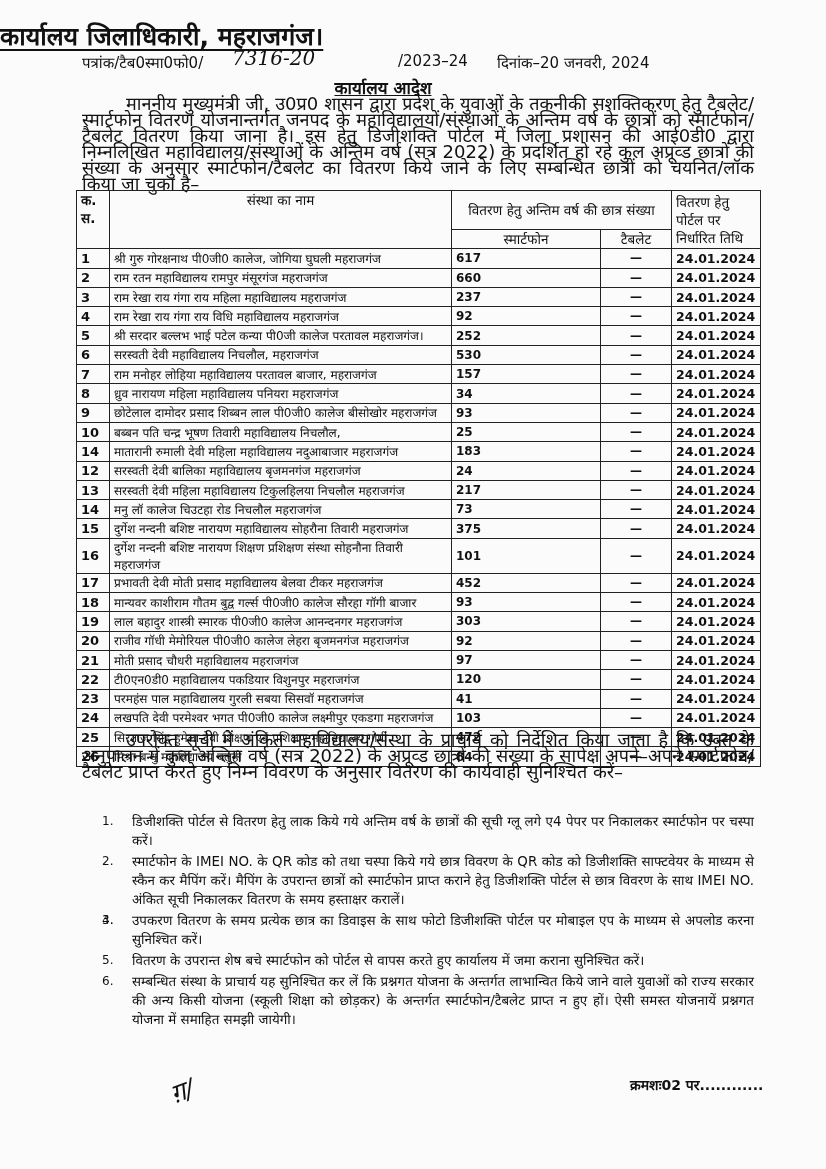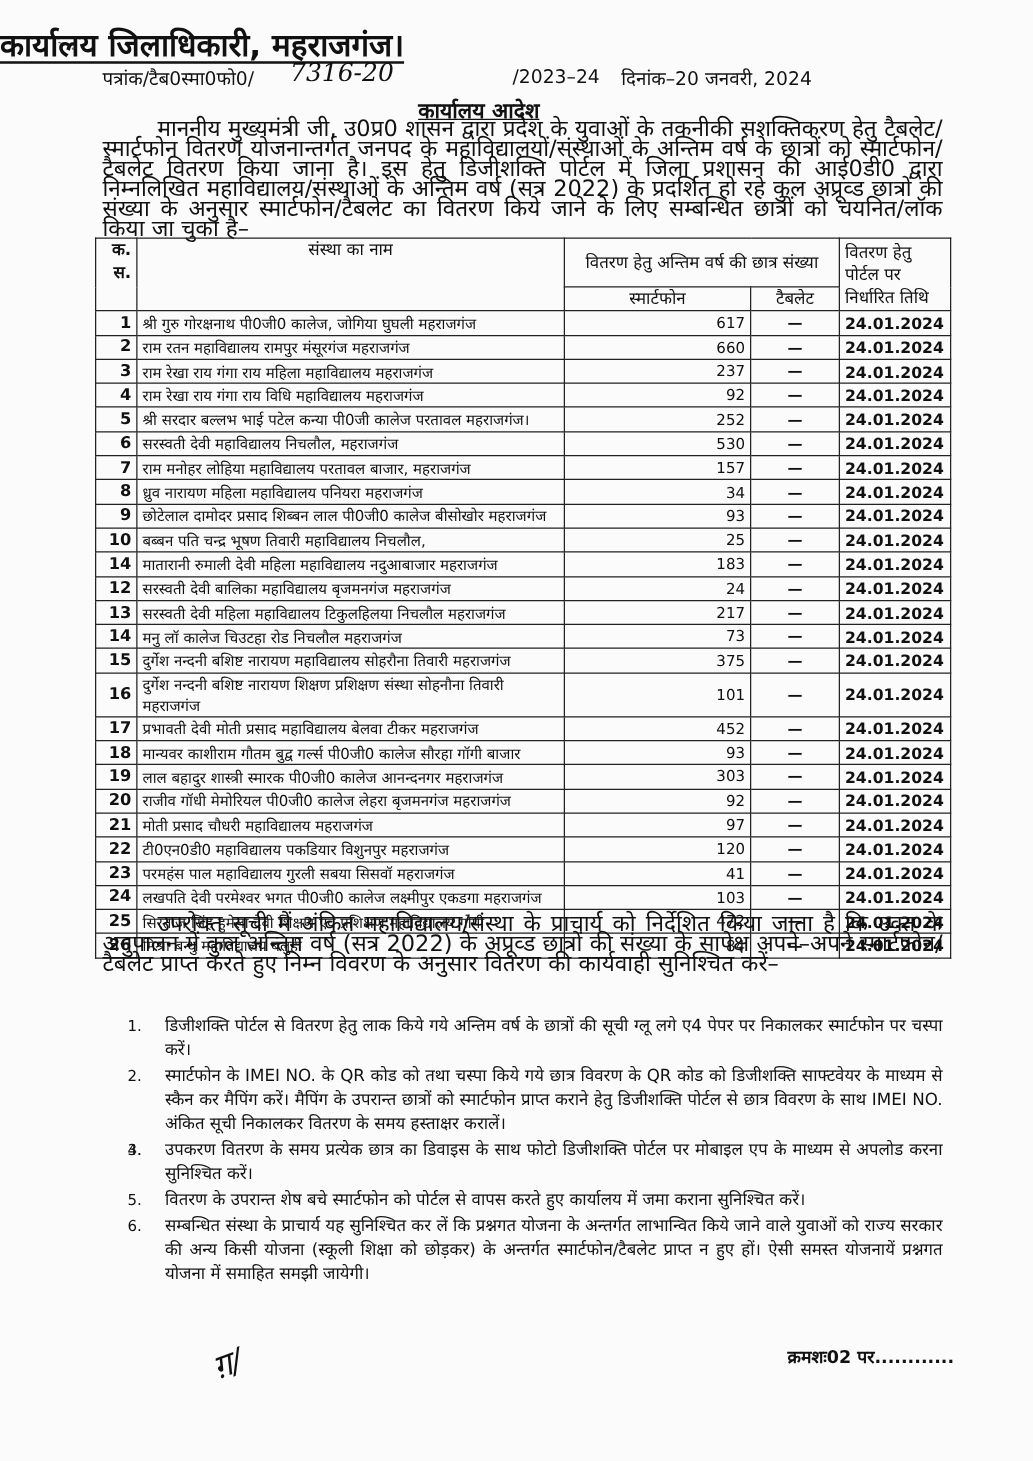--- a/index.html
+++ b/index.html
@@ -5,32 +5,32 @@
   html, body { margin:0; padding:0; background:#ffffff; }
   body { width:826px; height:1169px; position:relative; overflow:hidden;
          font-family:"DejaVu Sans", "Liberation Sans", sans-serif; color:#111; }
   .page { position:absolute; left:0; top:0; width:826px; height:1169px; background:#fbfbfb; }
   .title { position:absolute; left:0; width:826px; top:18px; text-align:left;
            font-size:25px; font-weight:bold; }
   .title span { text-decoration:underline; text-underline-offset:4px; }
   .refline { position:absolute; top:52px; left:82px; width:600px; font-size:15px; white-space:nowrap; }
   .refline .ref { position:absolute; left:0; }
   .refline .hand { position:absolute; left:150px; top:-6px; font-size:20px; font-family:"DejaVu Serif", serif; font-style:italic; }
-  .refline .year { position:absolute; left:316px;margin-left:12px; }
+  .refline .year { position:absolute; left:316px; }
   .refline .date { position:absolute; left:415px; }
   .subtitle { position:absolute; top:76px; left:0; width:766px; text-align:center; font-size:17px; font-weight:bold; }
   .subtitle span { text-decoration:underline; }
   .para { position:absolute; left:82px; width:672px; font-size:18px; line-height:16px; text-align:justify; }
   .para.p1 { top:96px; text-indent:44px; }
   table.list { position:absolute; left:76px; top:190px; width:685px; border-collapse:collapse; font-size:12px; }
   table.list td, table.list th { border:1.5px solid #222; padding:0 4px; height:18.3px; }
   table.list th { font-weight:normal; font-size:13.5px; line-height:18px; }
-  .c-sn { width:24px; text-align:right; font-weight:bold; font-size:13px; }
+  .c-sn { width:24px; text-align:left; font-weight:bold; font-size:13px; }
   .c-name { text-align:left; }
-  .c-sp { width:140px; text-align:right; font-weight:normal;margin-top:32px; }
+  .c-sp { width:140px; text-align:left; font-weight:bold;margin-top:32px; }
   .c-tab { width:62px; text-align:center; font-weight:bold; }
   .c-date { width:80px; text-align:left; font-weight:bold; font-size:12.5px; }
   .para.p2 { top:732px; text-indent:44px; }
   .items { position:absolute; left:102px; top:812px; width:652px; font-size:13.4px; line-height:19px; }
   .item { position:relative; padding-left:30px; margin-bottom:2px; text-align:justify; }
   .item .num { position:absolute; left:0; top:0; font-size:12px; }
   .sign { position:absolute; left:170px; top:1072px; font-size:26px; font-family:"DejaVu Serif", serif; font-style:italic; transform:rotate(-20deg); }
   .cont { position:absolute; left:630px; top:1075px; font-size:14px; font-weight:bold; }
   .scanned { position:absolute; left:538px; top:1194px; font-size:17px; font-family:"Liberation Sans", sans-serif; }
   .mark { position:absolute; left:48px; top:30px; font-size:14px; color:#666; transform:rotate(-30deg); }

